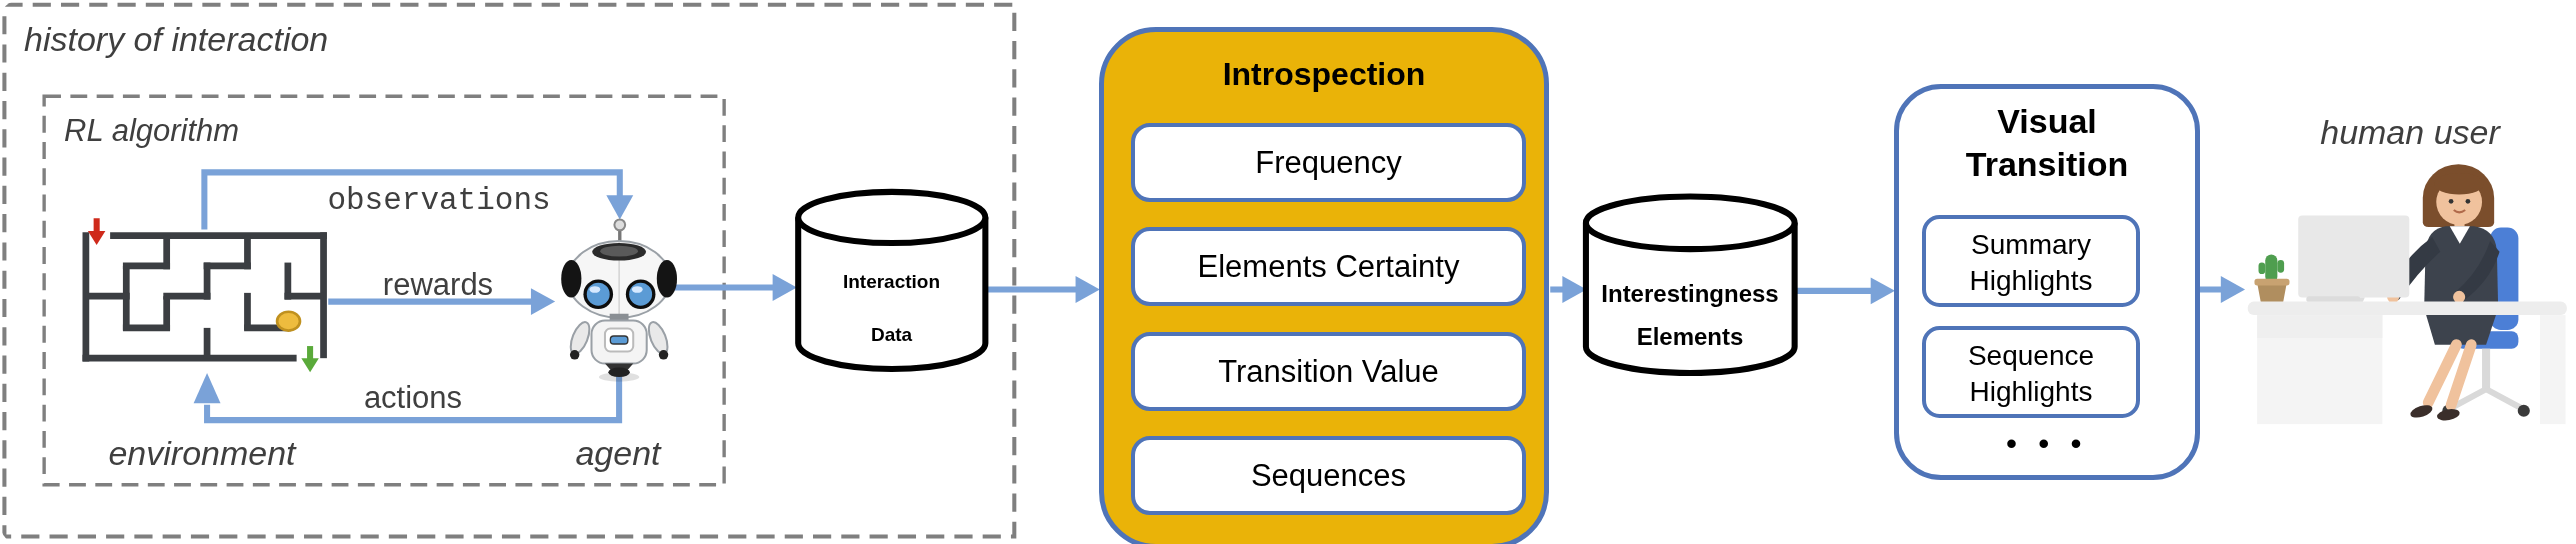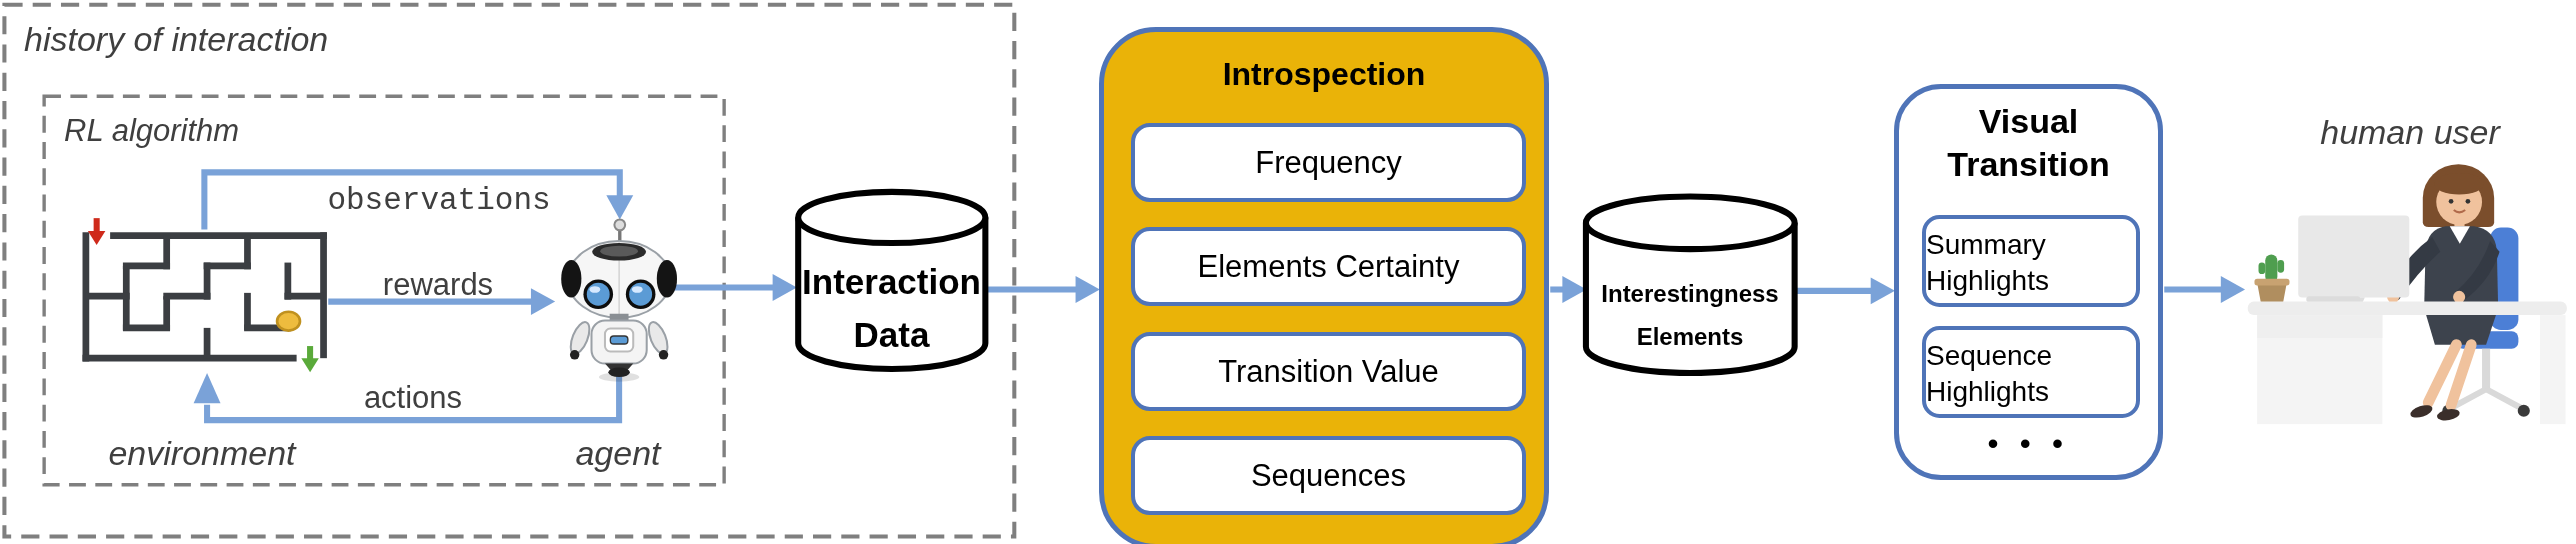--- a/index.html
+++ b/index.html
@@ -1,39 +1,39 @@
 <!DOCTYPE html>
 <html style="font-size:10.8px"><head>
 <meta charset="utf-8">
 <style>
   html,body{margin:0;padding:0;background:#ffffff;}
   #canvas{position:relative;width:2576px;height:544px;background:#ffffff;overflow:hidden;
-          font-family:"Liberation Sans","DejaVu Sans",sans-serif;}
+          font-family:"Liberation Sans","DejaVu Sans",sans-serif;border-radius:20px;}
   #shapes{position:absolute;left:0;top:0;width:2576px;height:544px;}
   .lbl{position:absolute;color:#3f3f3f;white-space:nowrap;}
   .italic{font-style:italic;}
   .ctr{transform:translateX(-50%);}
   .flowlbl{font-size:31px;color:#3f3f3f;}
   
   .cyl-text{position:absolute;text-align:center;font-weight:bold;color:#000;}
-  #cyl1-text{left:798px;top:255px;width:187px;font-size:35px;line-height:53px;}
+  #cyl1-text{left:798px;top:255px;width:187px;font-size:19px;line-height:53px;}
   #cyl2-text{left:1579px;top:272px;width:222px;font-size:24px;line-height:43px;}
   
   #intro-box{position:absolute;left:1099px;top:27px;width:450px;height:522px;
              border:5.4px solid #4f74b8;border-radius:57px;box-sizing:border-box;background:#eab308;}
   #intro-title{margin-top:24px;text-align:center;font-size:32px;font-weight:bold;color:#000;}
   .intro-item{position:absolute;left:27px;width:395px;height:79px;border:4px solid #4f74b8;
               border-radius:19px;box-sizing:border-box;text-align:center;font-size:31px;
               line-height:71px;color:#000;background:#fff;}
   
-  #vs-box{position:absolute;left:1894px;top:84px;width:269px;height:396px;
+  #vs-box{position:absolute;left:1894px;top:84px;width:306px;height:396px;
           border:5.4px solid #4f74b8;border-radius:47px;box-sizing:border-box;background:#fff;}
   #vs-title{margin-top:10.8px;text-align:center;font-size:34px;font-weight:bold;color:#000;line-height:43px;}
   .vs-item{position:absolute;left:23px;width:218px;height:92px;border:4px solid #4f74b8;
-           border-radius:17.5px;box-sizing:border-box;font-size:28px;
+           border-radius:17.5px;box-sizing:border-box;text-align:center;font-size:28px;
            line-height:36px;padding-top:8px;color:#000;background:#fff;}
   #vs-dots{position:absolute;left:0;top:340px;width:100%;text-align:center;
            font-size:30px;font-weight:bold;color:#000;letter-spacing:6.7px;line-height:30px;}
 </style>
 </head>
 <body>
 
 <div id="canvas">
 
   <svg id="shapes" viewBox="0 0 3825 808">

